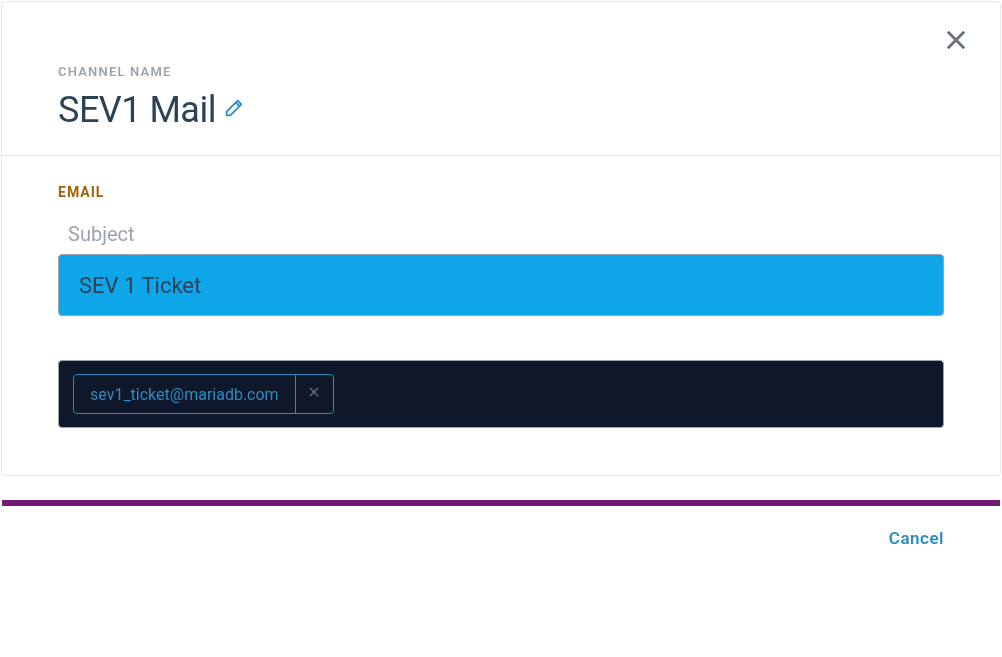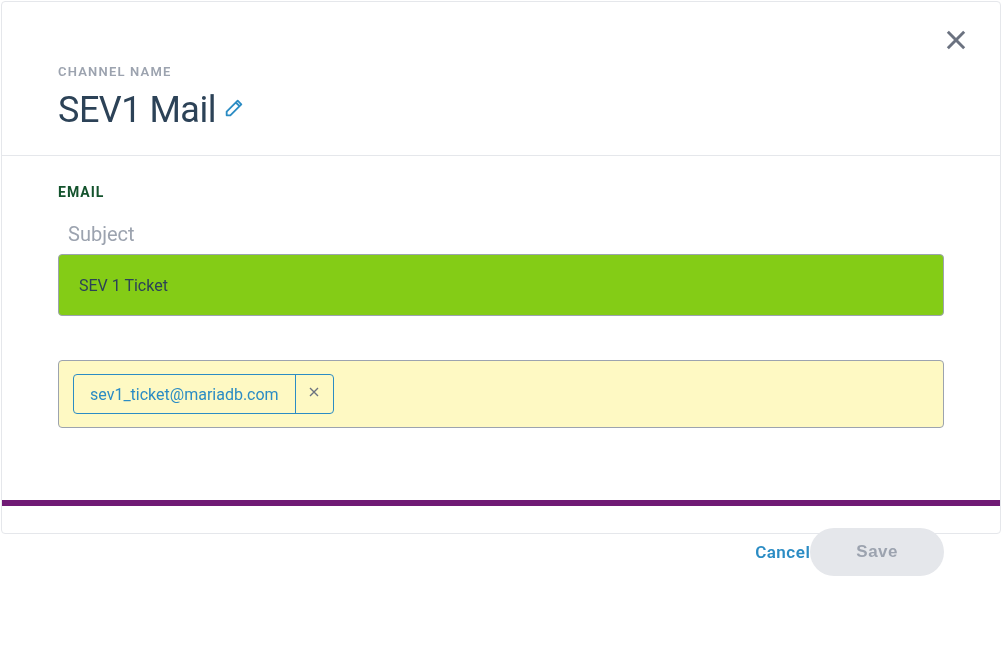--- a/index.html
+++ b/index.html
@@ -9,21 +9,21 @@
     }
     body {
       font-family: -apple-system, BlinkMacSystemFont, "Segoe UI", Roboto, Helvetica, Arial, sans-serif;
       background: #ffffff;
       width: 1002px;
       height: 657px;
       overflow: hidden;
     }
     .modal {
       width: 1000px;
-      height: 533px;
+      height: 475px;
       margin: 1px;
       border: 1px solid #e5e7eb;
       border-radius: 4px;
       display: flex;
       flex-direction: column;
       position: relative;
       background: #fff;
     }
     .close-btn {
       position: absolute;
@@ -79,55 +79,55 @@
       stroke-width: 2;
     }
     .body {
       flex: 1;
       padding: 28px 56px;
     }
     .section-heading {
       font-size: 14px;
       font-weight: 700;
       letter-spacing: 1px;
-      color: #14532d;
+      color: #a16207;
       margin-bottom: 22px;
     }
     .field-label {
       font-size: 20px;
       color: #9ca3af;
       margin-bottom: 8px;
       margin-left: 10px;
       font-weight: 400;
     }
     .text-input {
       width: 100%;
       height: 62px;
       border: 1px solid #9ca3af;
       border-radius: 4px;
       padding: 8px 20px;
-      font-size: 16px;
+      font-size: 22px;
       color: #2c4257;
       font-family: inherit;
-      background: #84cc16;
+      background: #0ea5e9;
     }
     .field-group {
       margin-bottom: 44px;
     }
     .chips-container {
       width: 100%;
       min-height: 68px;
       border: 1px solid #9ca3af;
       border-radius: 4px;
       padding: 12px 14px;
       display: flex;
       flex-wrap: wrap;
       gap: 22px;
       align-items: center;
-      background: #fef9c3;
+      background: #0f172a;
     }
     .chip {
       display: flex;
       align-items: stretch;
       border: 1px solid #2b8cc4;
       border-radius: 4px;
       height: 40px;
       overflow: hidden;
     }
     .chip-text {
@@ -224,16 +224,15 @@
                 </svg>
             </span>
           </span>
         </div>
       </div>
     </div>
   </div>
 
   <div class="footer">
     <span class="cancel-link">Cancel</span>
-    <button class="save-btn">Save</button>
   </div>
 
 </div>
 
 </body></html>

